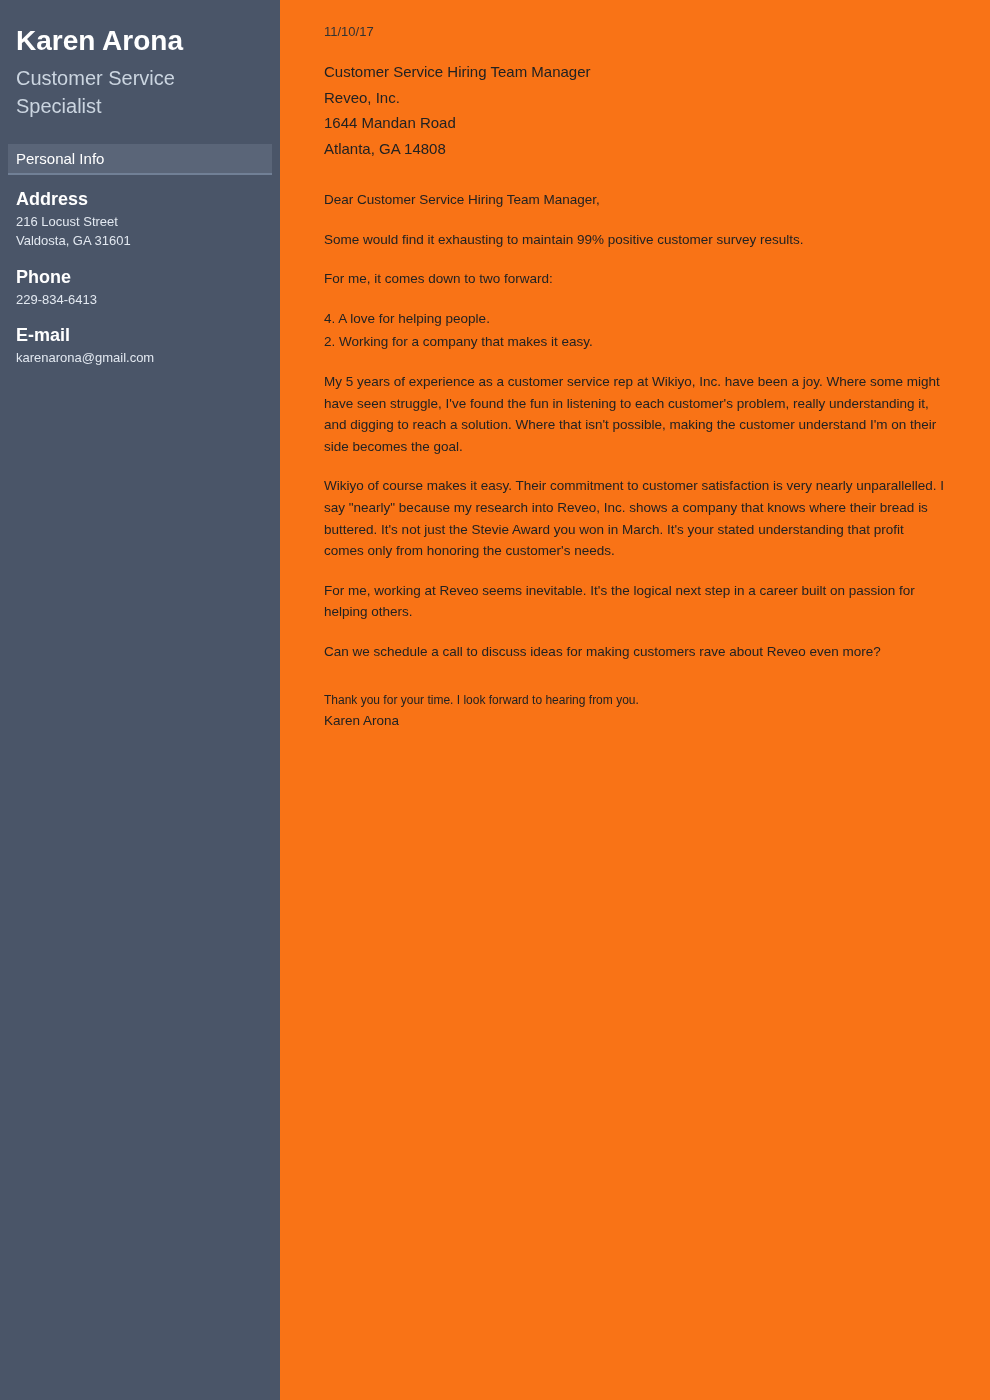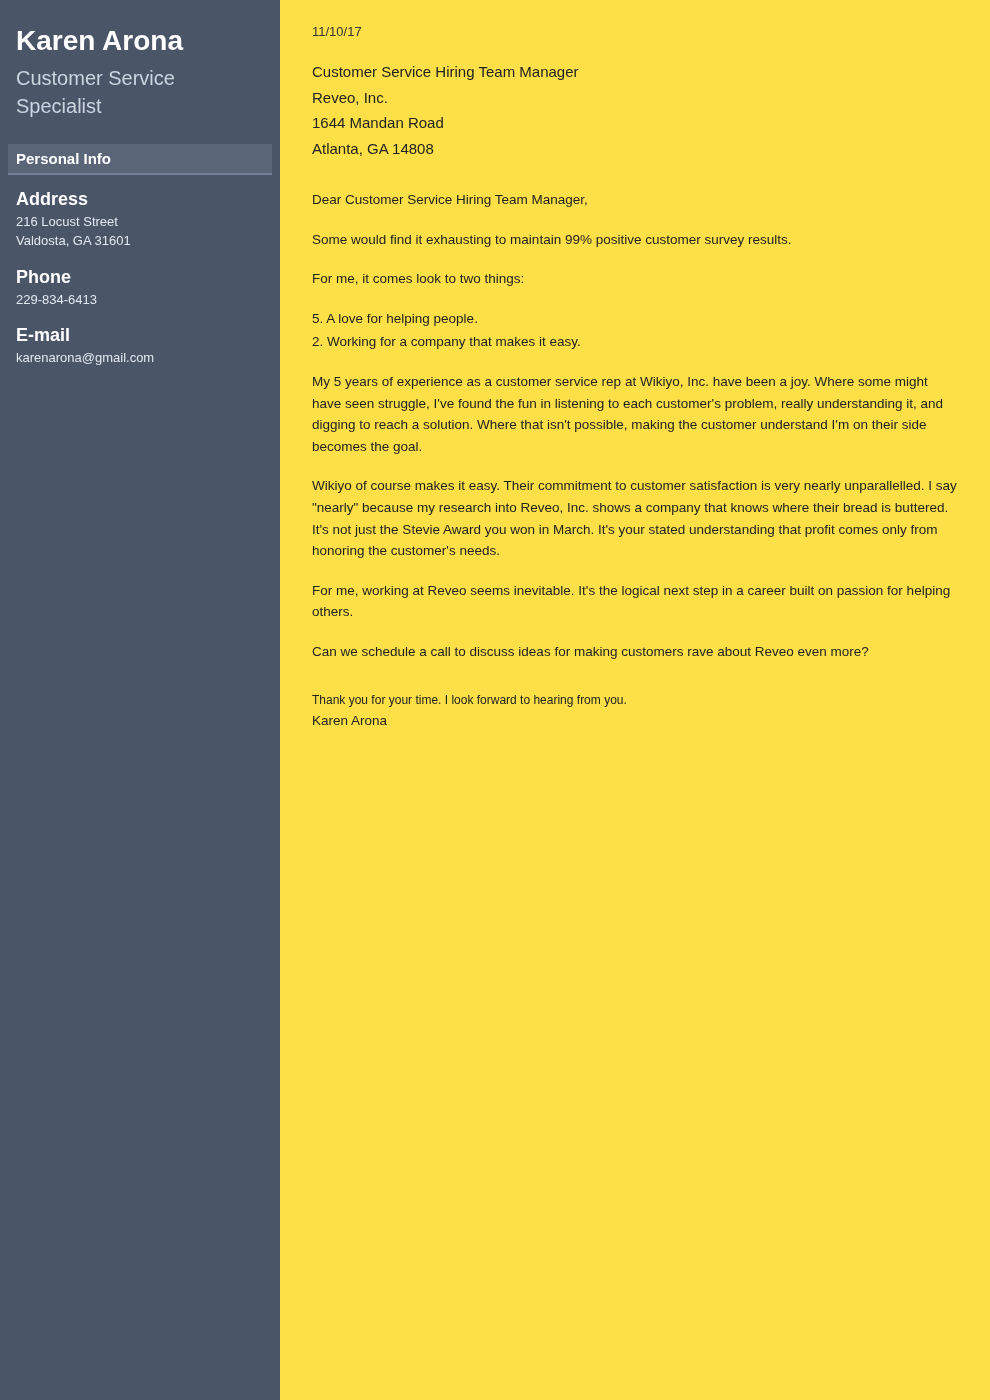--- a/index.html
+++ b/index.html
@@ -43,21 +43,21 @@
 
     .sidebar-title {
       font-size: 20px;
       color: #cbd5e0;
       margin-bottom: 24px;
       line-height: 1.4;
     }
 
     .sidebar-section-header {
       font-size: 15px;
-      font-weight: 700;
+      font-weight: 400;
       color: #fff;
       border-bottom: 2px solid #718096;
       padding-bottom: 4px;
       margin-bottom: 14px;
       background-color: #5a6578;
       padding: 6px 8px;
       margin-left: -8px;
       margin-right: -8px;
     }
 
@@ -74,22 +74,22 @@
 
     .info-value {
       font-size: 13px;
       color: #e2e8f0;
       line-height: 1.5;
     }
 
     
     .main-content {
       flex: 1;
-      padding: 24px 32px;
-      background: #fde047;
+      padding: 24px 44px;
+      background: #f97316;
       color: #222;
     }
 
     .letter-date {
       font-size: 13px;
       color: #333;
       margin-bottom: 20px;
     }
 
     .recipient-block {
@@ -163,24 +163,24 @@
       <div>Reveo, Inc.</div>
       <div>1644 Mandan Road</div>
       <div>Atlanta, GA 14808</div>
     </div>
 
     <div class="letter-body">
       <p class="letter-paragraph">Dear Customer Service Hiring Team Manager,</p>
 
       <p class="letter-paragraph">Some would find it exhausting to maintain 99% positive customer survey results.</p>
 
-      <p class="letter-paragraph">For me, it comes look to two things:</p>
+      <p class="letter-paragraph">For me, it comes down to two forward:</p>
 
       <ul class="letter-list">
-        <li>5. A love for helping people.</li>
+        <li>4. A love for helping people.</li>
         <li>2. Working for a company that makes it easy.</li>
       </ul>
 
       <p class="letter-paragraph">My 5 years of experience as a customer service rep at Wikiyo, Inc. have been a joy. Where some might have seen struggle, I've found the fun in listening to each customer's problem, really understanding it, and digging to reach a solution. Where that isn't possible, making the customer understand I'm on their side becomes the goal.</p>
 
       <p class="letter-paragraph">Wikiyo of course makes it easy. Their commitment to customer satisfaction is very nearly unparallelled. I say "nearly" because my research into Reveo, Inc. shows a company that knows where their bread is buttered. It's not just the Stevie Award you won in March. It's your stated understanding that profit comes only from honoring the customer's needs.</p>
 
       <p class="letter-paragraph">For me, working at Reveo seems inevitable. It's the logical next step in a career built on passion for helping others.</p>
 
       <p class="letter-paragraph">Can we schedule a call to discuss ideas for making customers rave about Reveo even more?</p>

